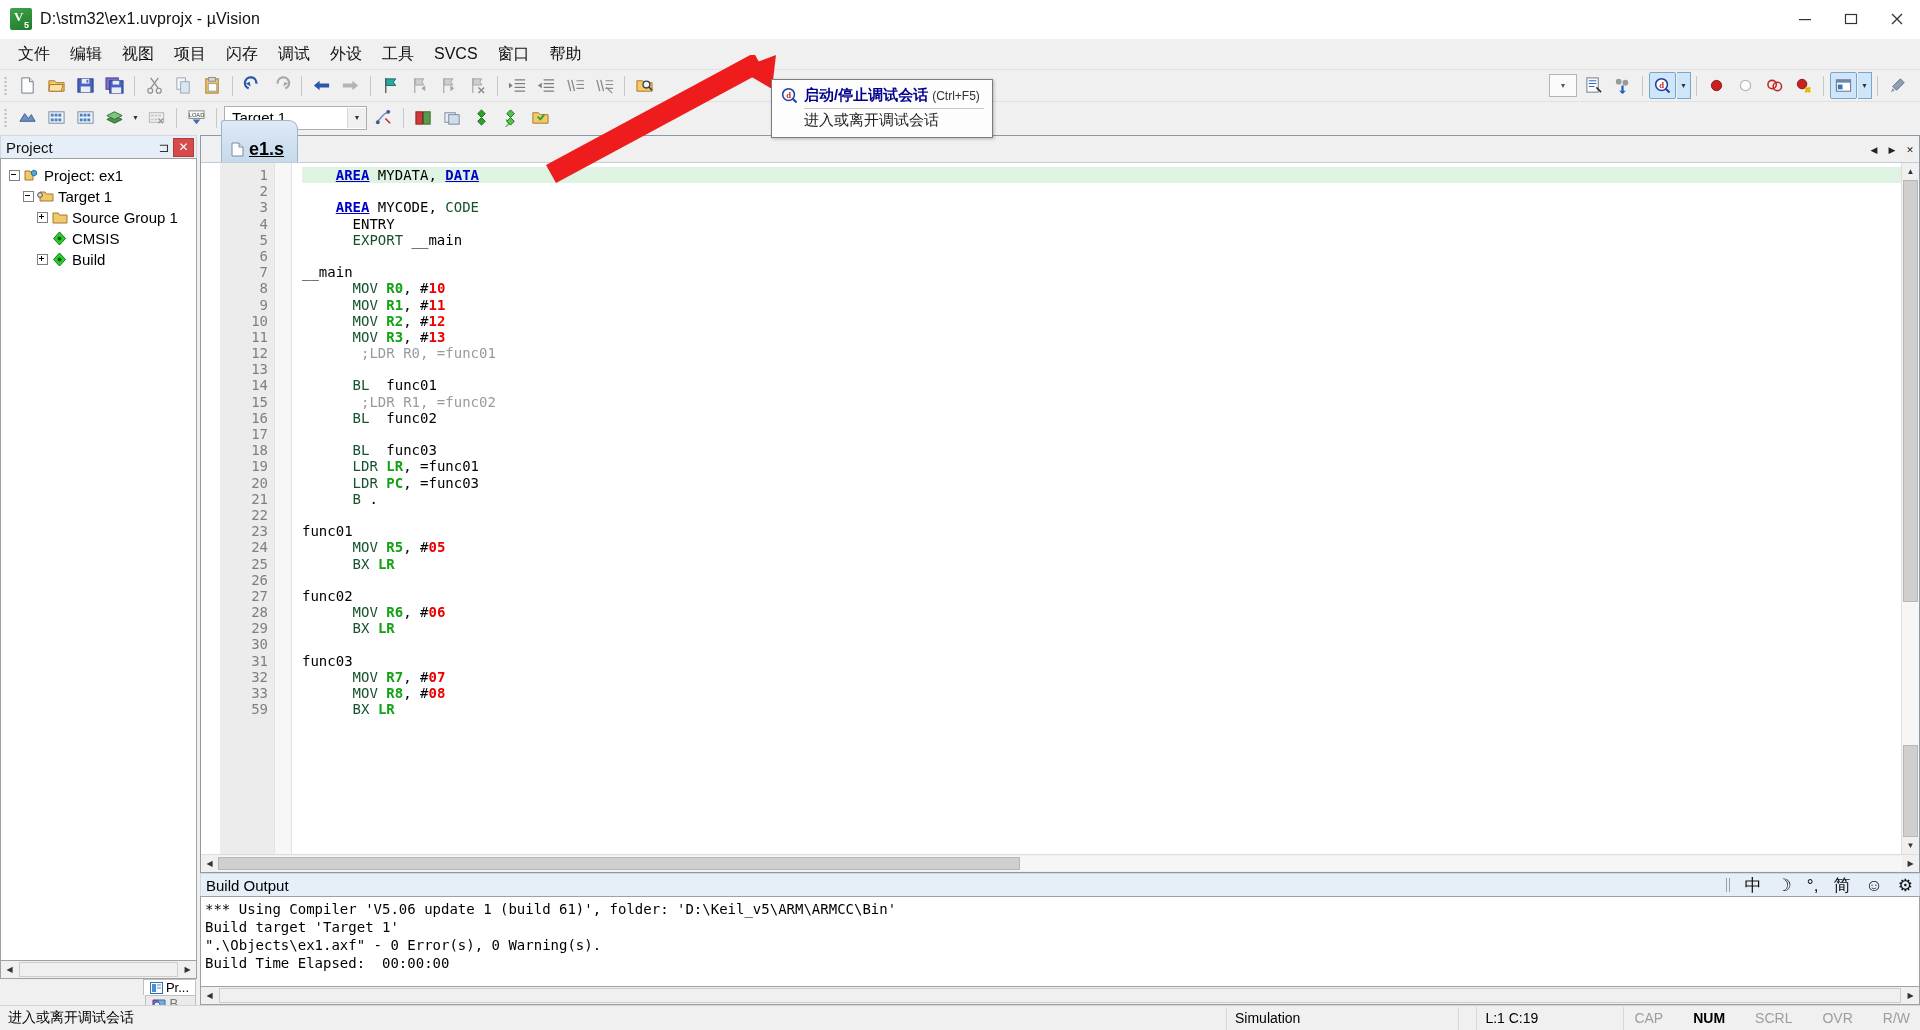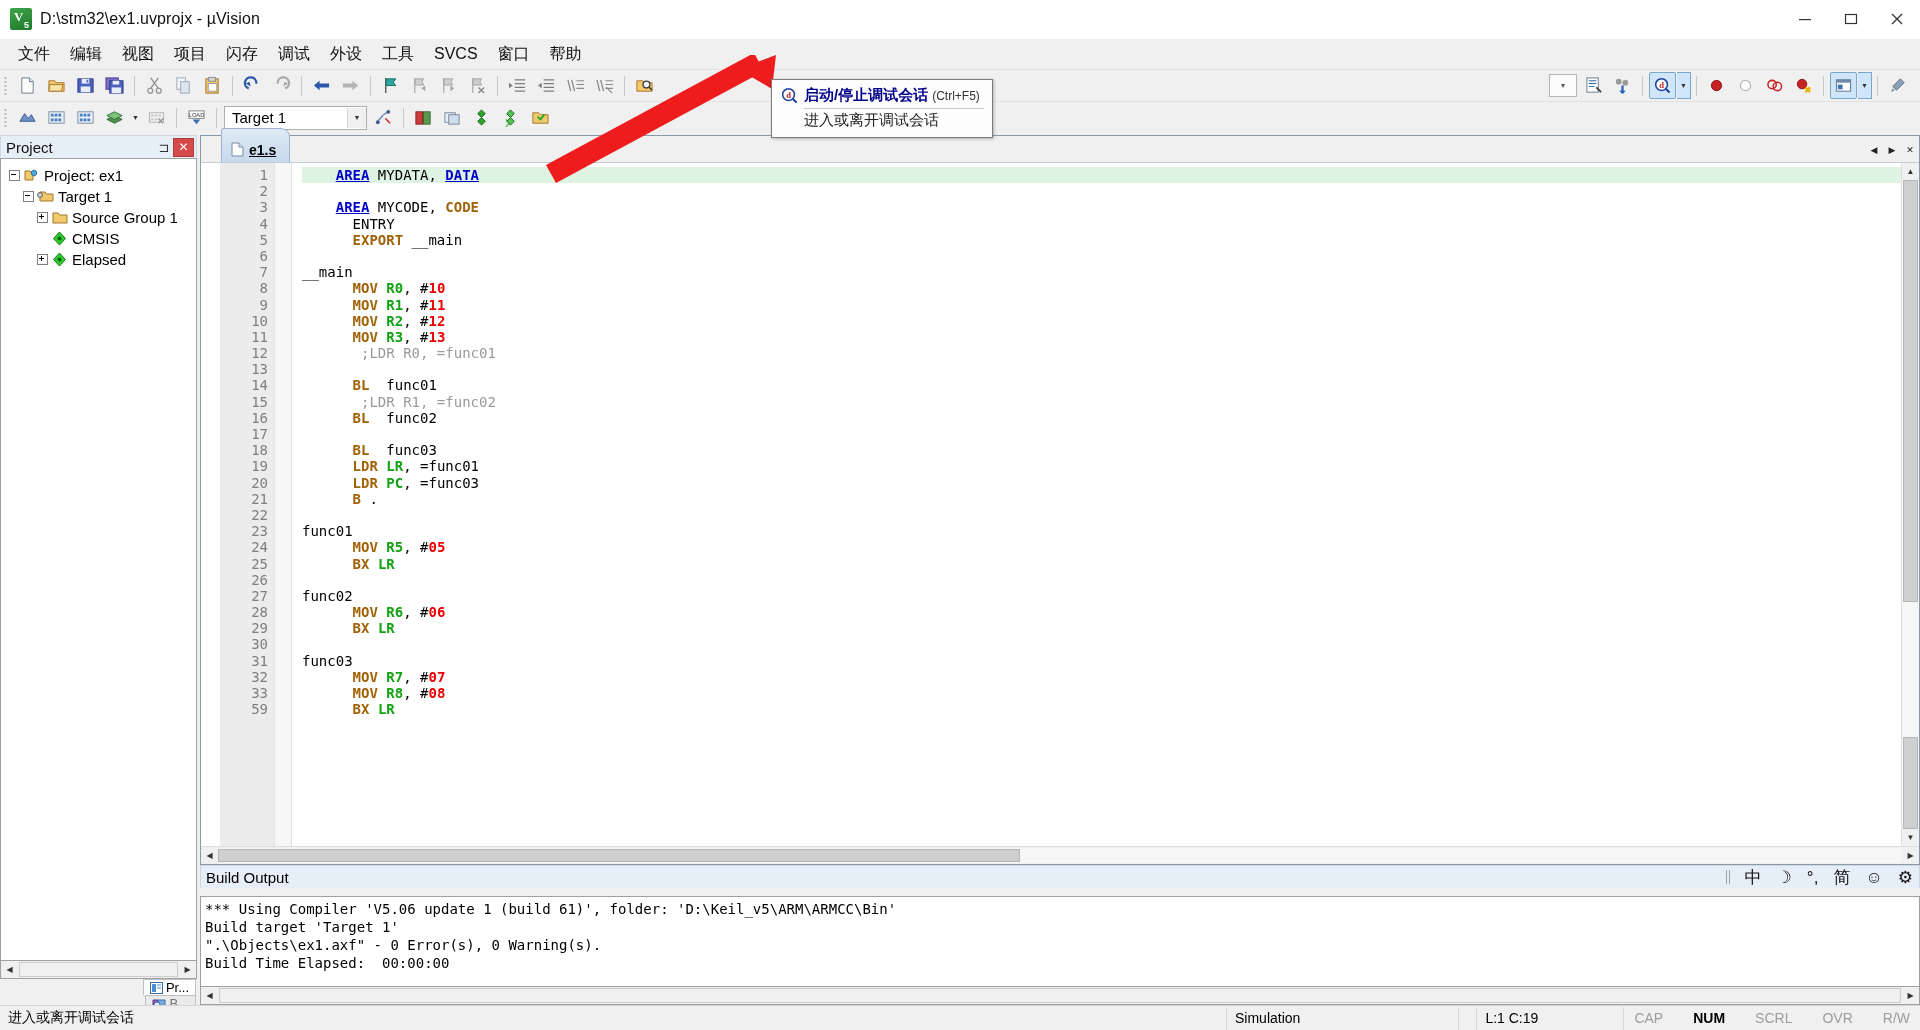--- a/index.html
+++ b/index.html
@@ -69,39 +69,39 @@
   .sthumb{flex:1;height:13px;background:#f0f0f0;border:1px solid #cdcdcd;margin:0 1px;}
   .proj-tabs{height:26px;display:flex;align-items:flex-end;background:#f0f0f0;flex-direction:column;}
   .ptab{height:22px;display:flex;align-items:center;padding:0 6px;font-size:13px;color:#777;border:1px solid #c0c0c0;border-bottom:none;background:#eaeaea;margin-right:1px;}
   .ptab.sel{background:#fff;color:#000;height:24px;}
   .ptab .pi{margin-right:3px;display:flex;align-items:center;}
 
   
   .edit-area{flex:1 1 auto;display:flex;flex-direction:column;min-width:0;margin-left:3px;}
   .edit-top{flex:1 1 auto;display:flex;flex-direction:column;border:1px solid #8a9aa8;background:#fff;min-height:0;}
   .edit-tabbar{height:26px;background:#f0f0f0;display:flex;align-items:flex-end;position:relative;border-bottom:1px solid #c4cdd6;}
-  .etab{height:25px;display:flex;align-items:center;padding:8px 13px 0 9px;font-size:14px;
+  .etab{height:25px;display:flex;align-items:center;padding:16px 13px 0 9px;font-size:18px;
     background:linear-gradient(#dfeaf6,#c6d9ec);border:1px solid #9db4cc;border-bottom:none;
     border-radius:3px 9px 0 0;margin-left:20px;color:#000;}
   .etab .fi{margin-right:5px;display:flex;}
   .etab .nm{font-weight:bold;text-decoration:underline;}
   .etab-sp{flex:1;}
   .etab-ctl{width:18px;height:25px;display:flex;align-items:center;justify-content:center;font-size:9px;color:#222;}
   .code-wrap{flex:1 1 auto;display:flex;min-height:0;position:relative;overflow:hidden;}
   .code-scroll{flex:1 1 auto;display:flex;min-width:0;overflow:hidden;}
   .gutter-marks{width:18px;background:#fff;border-right:1px solid #fff;flex:0 0 auto;}
   .ln-col{width:54px;background:#ececec;color:#7f7f7f;text-align:right;flex:0 0 auto;
     font-family:"DejaVu Sans Mono","Liberation Mono",monospace;font-size:14px;padding-top:4px;}
   .ln-col div{height:16.2px;line-height:16.2px;padding-right:6px;}
   .fold-col{width:16px;background:#f7f7f7;border-left:1px solid #e2e2e2;border-right:1px solid #e2e2e2;flex:0 0 auto;}
   .code-col{flex:1 1 auto;padding-top:4px;padding-left:10px;min-width:0;overflow:hidden;
     font-family:"DejaVu Sans Mono","Liberation Mono",monospace;font-size:14px;white-space:pre;}
   .code-col .cl{height:16.2px;line-height:16.2px;}
   .code-col .cl.hl{background:#dff3e3;}
-  .k{color:#a16207;font-weight:bold;}
+  .k{color:#14532d;font-weight:normal;}
   .dir{color:#0000c8;font-weight:bold;text-decoration:underline;}
   .reg{color:#12a312;font-weight:bold;}
   .num{color:#ee0000;font-weight:bold;}
   .cmt{color:#9a9a9a;}
   .pl{color:#000;}
   .vscroll{width:17px;background:#f0f0f0;border-left:1px solid #dedede;flex:0 0 auto;display:flex;flex-direction:column;}
   .vs-arrow{height:17px;display:flex;align-items:center;justify-content:center;font-size:8px;color:#333;}
   .vs-track{flex:1;position:relative;background:#f6f6f6;}
   .vs-thumb{position:absolute;left:1px;right:1px;background:#cfcfcf;border:1px solid #b6b6b6;}
   .hscroll-row{height:17px;display:flex;align-items:center;background:#f0f0f0;border-top:1px solid #dedede;flex:0 0 auto;}
@@ -111,21 +111,21 @@
 
   
   .build{flex:0 0 auto;display:flex;flex-direction:column;}
   .build-head{height:22px;background:#e6eef7;display:flex;align-items:center;border:1px solid #cfd8e2;border-bottom:none;}
   .build-head .t{font-size:15px;padding-left:5px;}
   .build-head .sp{flex:1;}
   .ime{display:flex;align-items:center;height:22px;padding-right:6px;gap:15px;}
   .ime .sep{width:2px;height:14px;border-left:1px solid #9aa3ab;border-right:1px solid #9aa3ab;}
   .ime .gl{font-size:17px;color:#111;line-height:1;}
   .build-body{height:86px;background:#fff;border:1px solid #a0a0a0;
-    font-family:"DejaVu Sans Mono","Liberation Mono",monospace;font-size:14px;padding:3px 0 0 4px;overflow:hidden;margin-top:8px;}
+    font-family:"DejaVu Sans Mono","Liberation Mono",monospace;font-size:14px;padding:3px 0 0 4px;overflow:hidden;}
   .build-body div{height:18px;line-height:18px;white-space:pre;}
   .build-hscroll{height:17px;background:#f0f0f0;border:1px solid #a0a0a0;border-top:none;display:flex;align-items:center;}
 
   
   .status{height:24px;background:#f0f0f0;border-top:1px solid #d4d4d4;display:flex;align-items:center;font-size:14px;flex:0 0 auto;}
   .st-cell{height:23px;display:flex;align-items:center;padding:0 8px;border-right:1px solid #d8d8d8;white-space:nowrap;}
   .st-flex{flex:1 1 auto;border-right:1px solid #d8d8d8;height:23px;}
   .st-ind{padding:0 6px;color:#9d9d9d;}
   .st-ind.on{color:#000000;font-weight:bold;}
 
@@ -595,21 +595,21 @@
           <div class="trow" style="padding-left:28px">
             <span class="tw">
                 <span class="tbox plus"></span>
               </span>
             <span class="ti">
               <svg width="15" height="15" viewBox="0 0 15 15">
                   <path d="M7.5 1l6 6.5-6 6.5-6-6.5z" fill="#2ecc2e" stroke="#157415"></path>
                   <circle cx="7.5" cy="7.5" r="2" fill="#0d5e0d"></circle>
                 </svg>
             </span>
-            <span class="tlabel">Elapsed</span>
+            <span class="tlabel">Build</span>
           </div>
         </div>
       </div>
       <div class="proj-hscroll">
         <div class="sarrow">◀</div>
         <div class="sthumb"></div>
         <div class="sarrow">▶</div>
       </div>
       <div class="proj-tabs">
         <div class="ptab sel">

